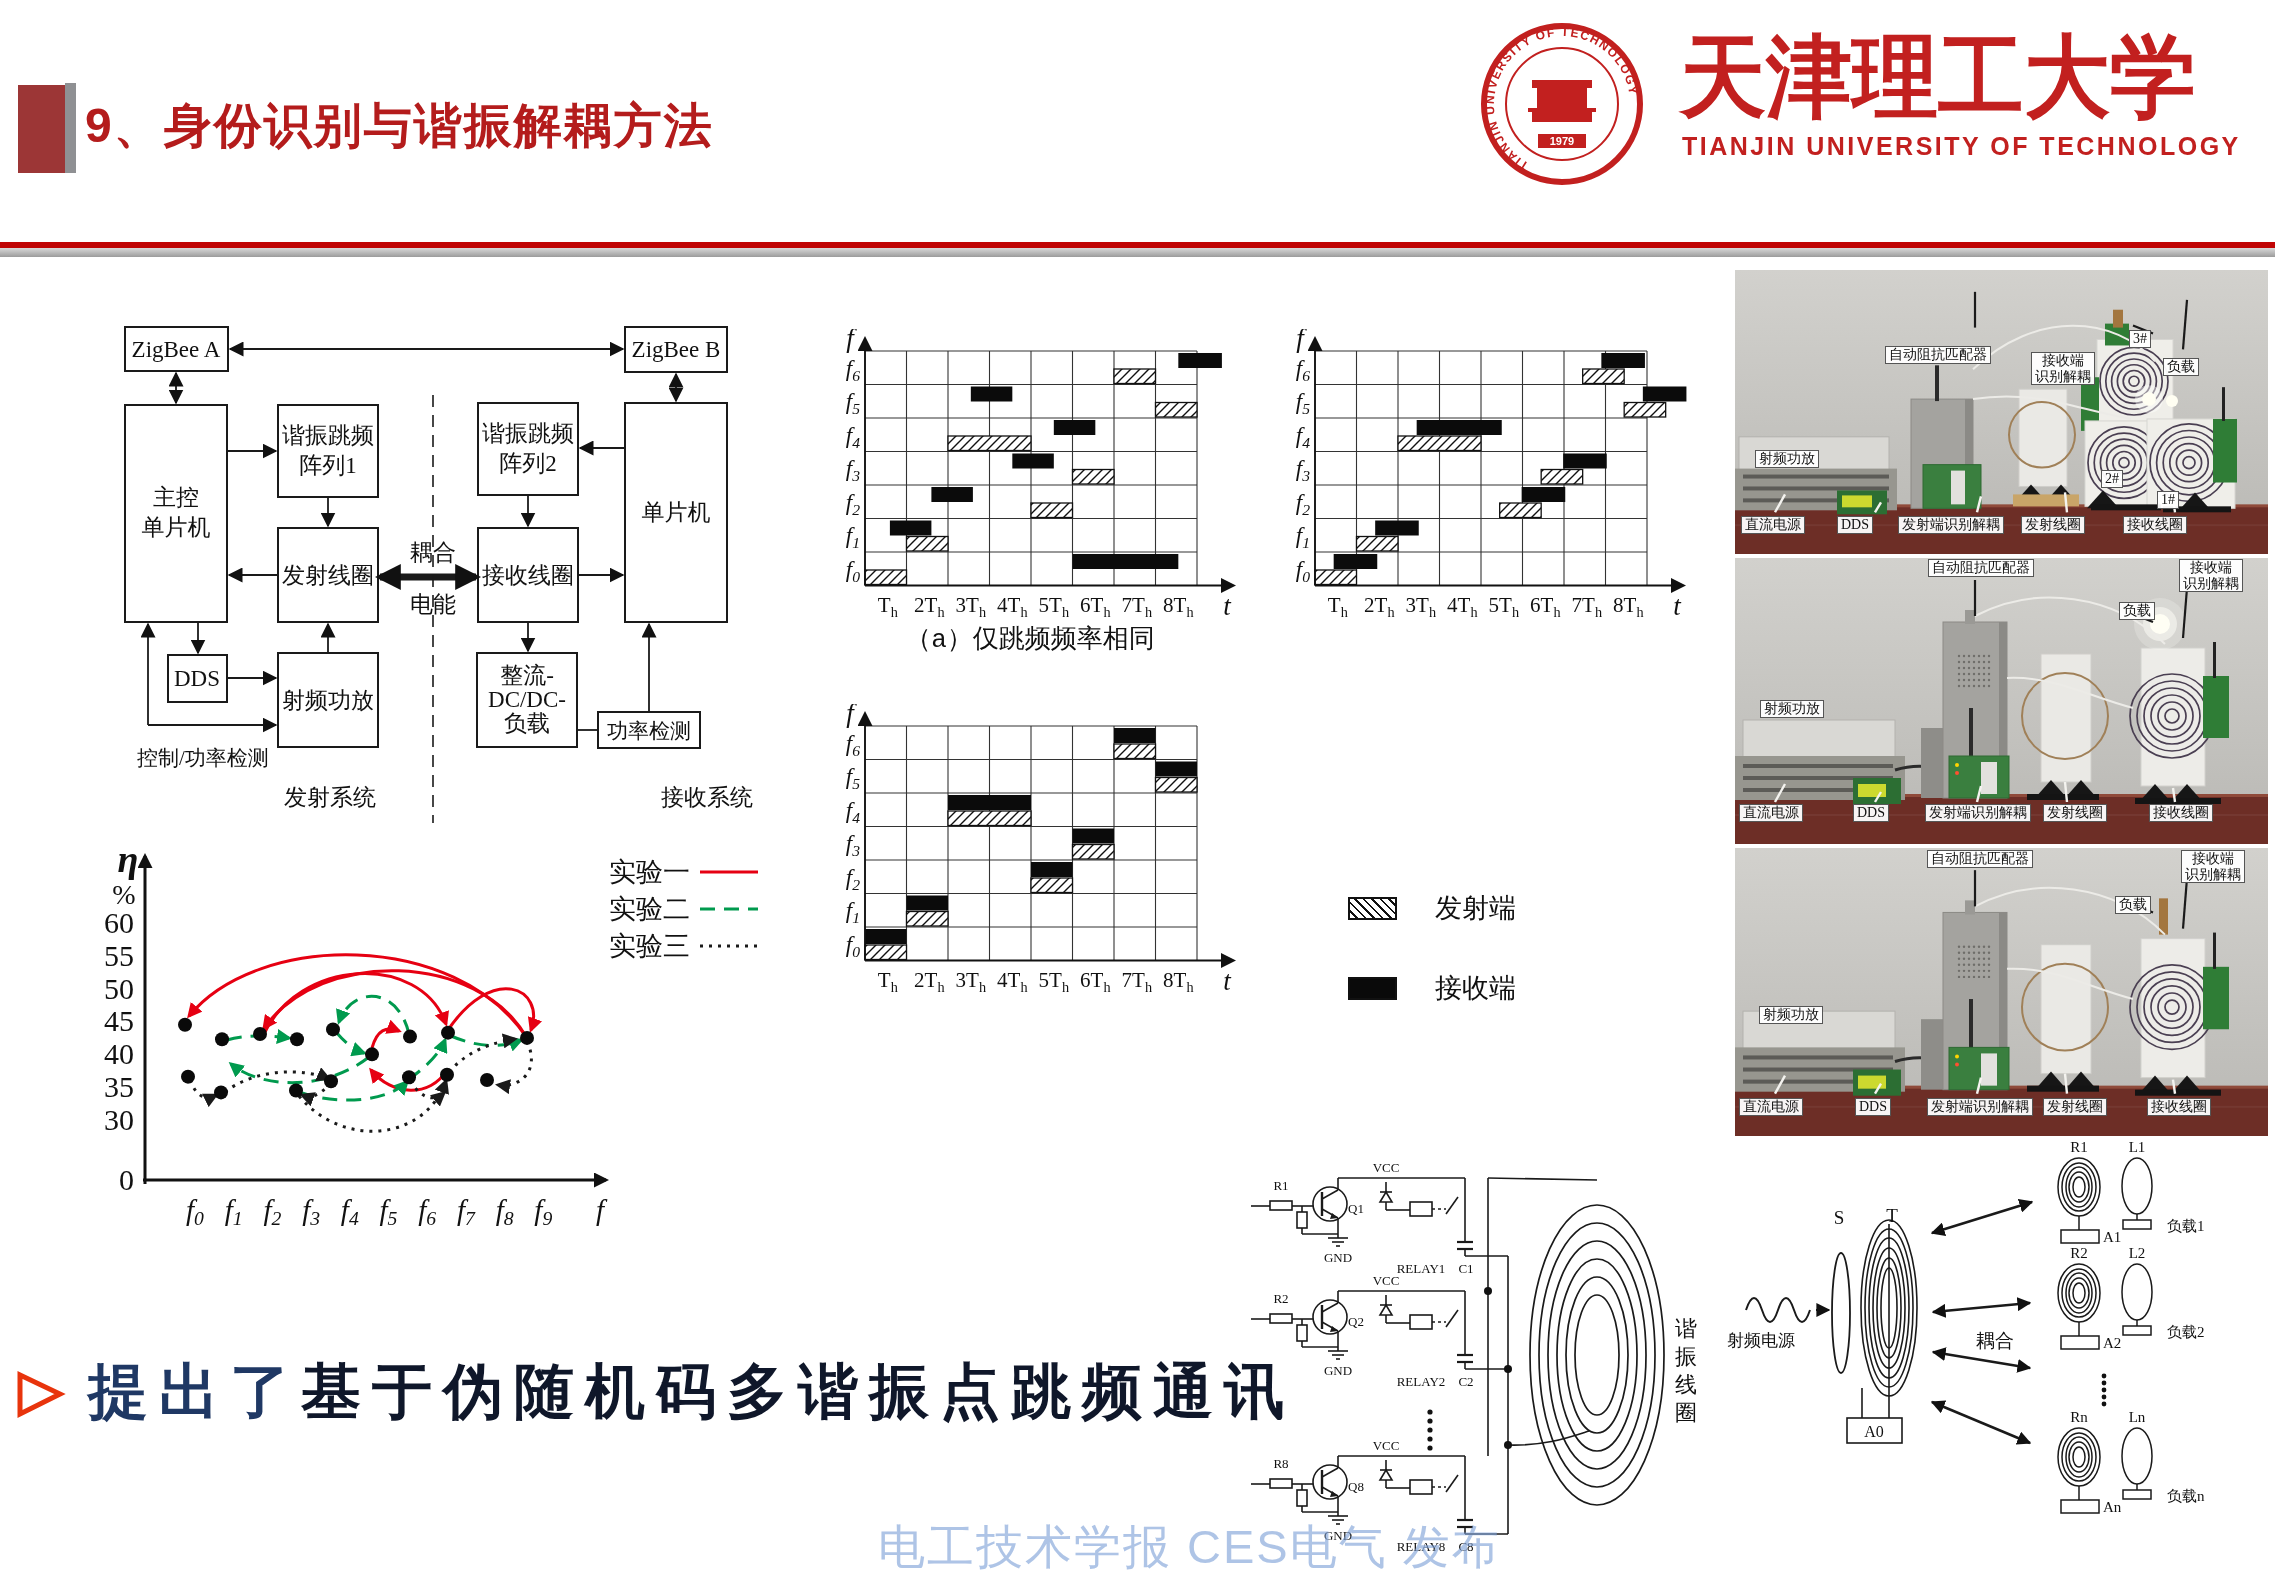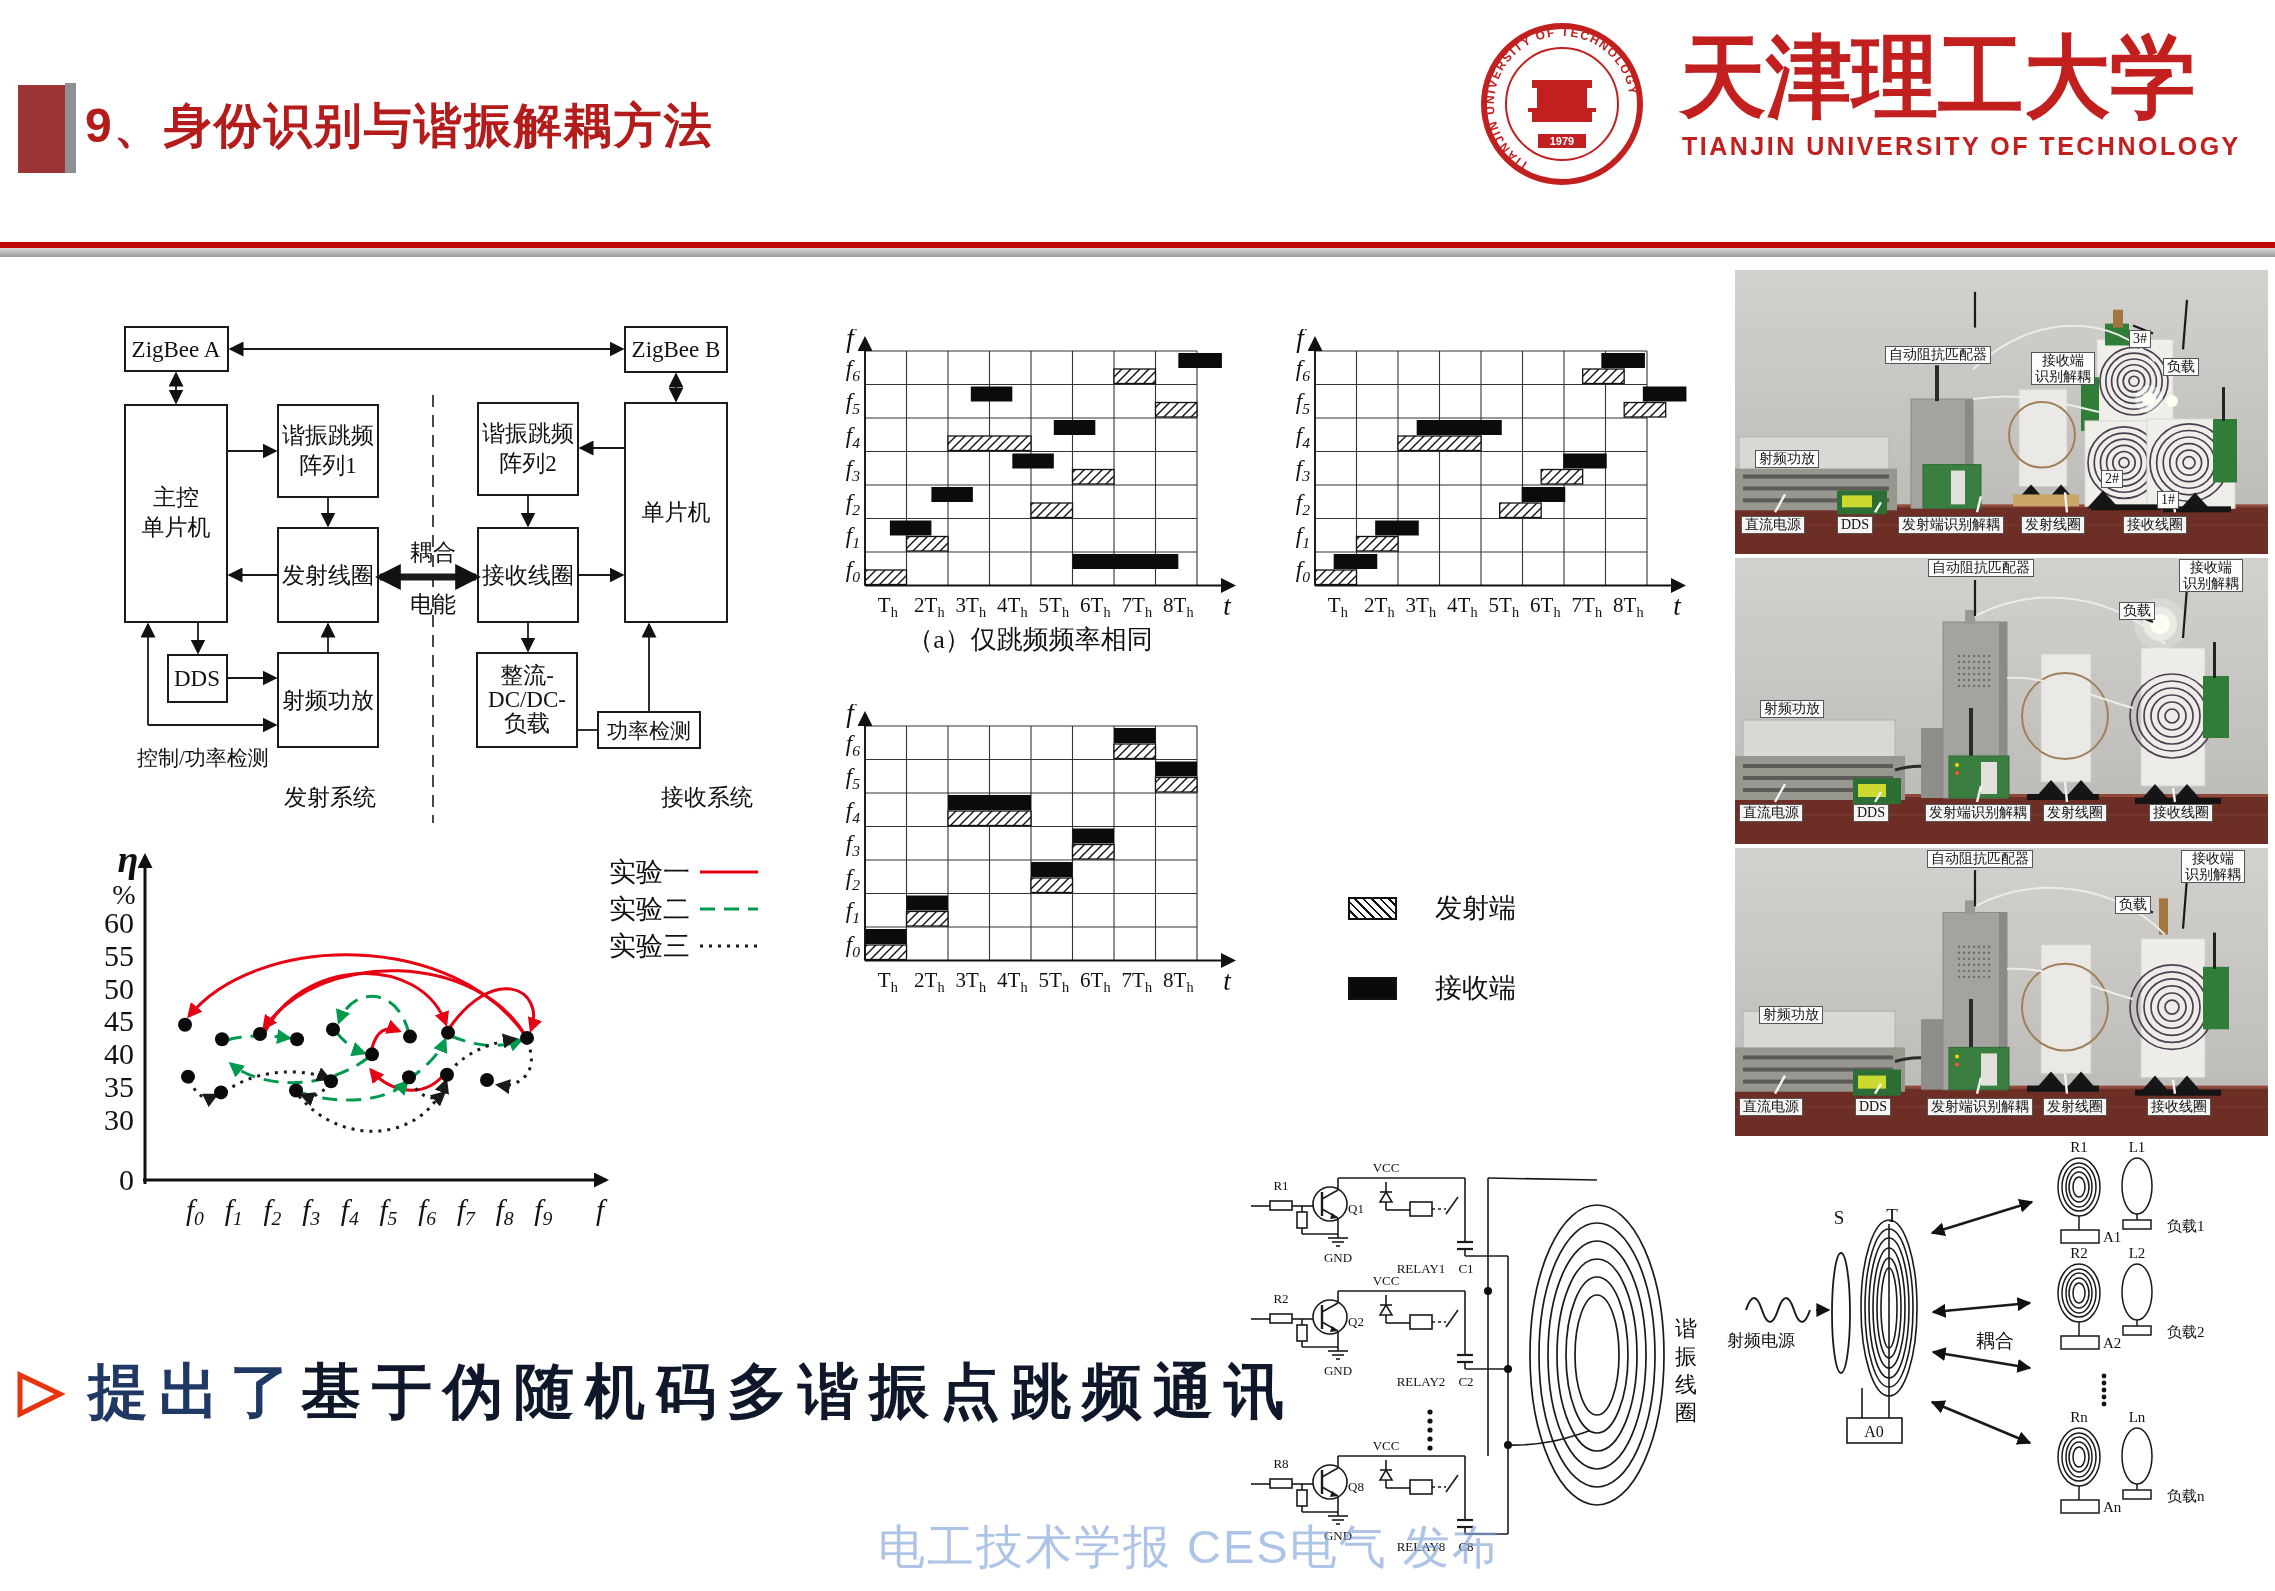--- a/index.html
+++ b/index.html
@@ -10,21 +10,21 @@
   
   .hdr-square{left:18px;top:85px;width:50px;height:88px;background:#9c3636;}
   .hdr-bar{left:65px;top:83px;width:11px;height:90px;background:#8f9093;}
   .hdr-title{left:85px;top:94px;font-size:48px;font-weight:bold;color:#b41c1c;letter-spacing:2px;white-space:nowrap;}
   .hdr-rule-red{left:0;top:242px;width:2275px;height:6px;background:#c00404;}
   .hdr-rule-gray{left:0;top:248px;width:2275px;height:9px;background:linear-gradient(#d9d9d9,#9b9b9b);}
   .logo-cn{left:1680px;top:20px;width:560px;font-size:86px;font-weight:bold;color:#c2201f;
            font-family:"Liberation Serif","DejaVu Serif",serif;white-space:nowrap;transform:scaleY(1.05);}
   .logo-en{left:1682px;top:132px;width:560px;font-size:25px;font-weight:bold;color:#c2201f;letter-spacing:2.5px;white-space:nowrap;}
   
-  .cap{width:420px;text-align:center;font-family:Liberation Serif, serif;
+  .cap{width:420px;text-align:center;font-family:Liberation Mono, monospace;
        font-size:26px;color:#111;line-height:1.25;}
   
   .hoplegend-row{display:flex;align-items:center;margin-bottom:44px;}
   .swatch{width:45px;height:19px;border:2px solid #111;margin-right:38px;}
   .swatch.hatch{background:repeating-linear-gradient(45deg,#fff 0 4px,#111 4px 6px);}
   .swatch.solid{background:#0a0a0a;}
   .hoplegend-row span{font-family:"Liberation Serif","DejaVu Serif",serif;font-size:27px;color:#111;}
   
   .photo{width:533px;overflow:hidden;background:#c9c8c4;}
   .photo svg{display:block;}

